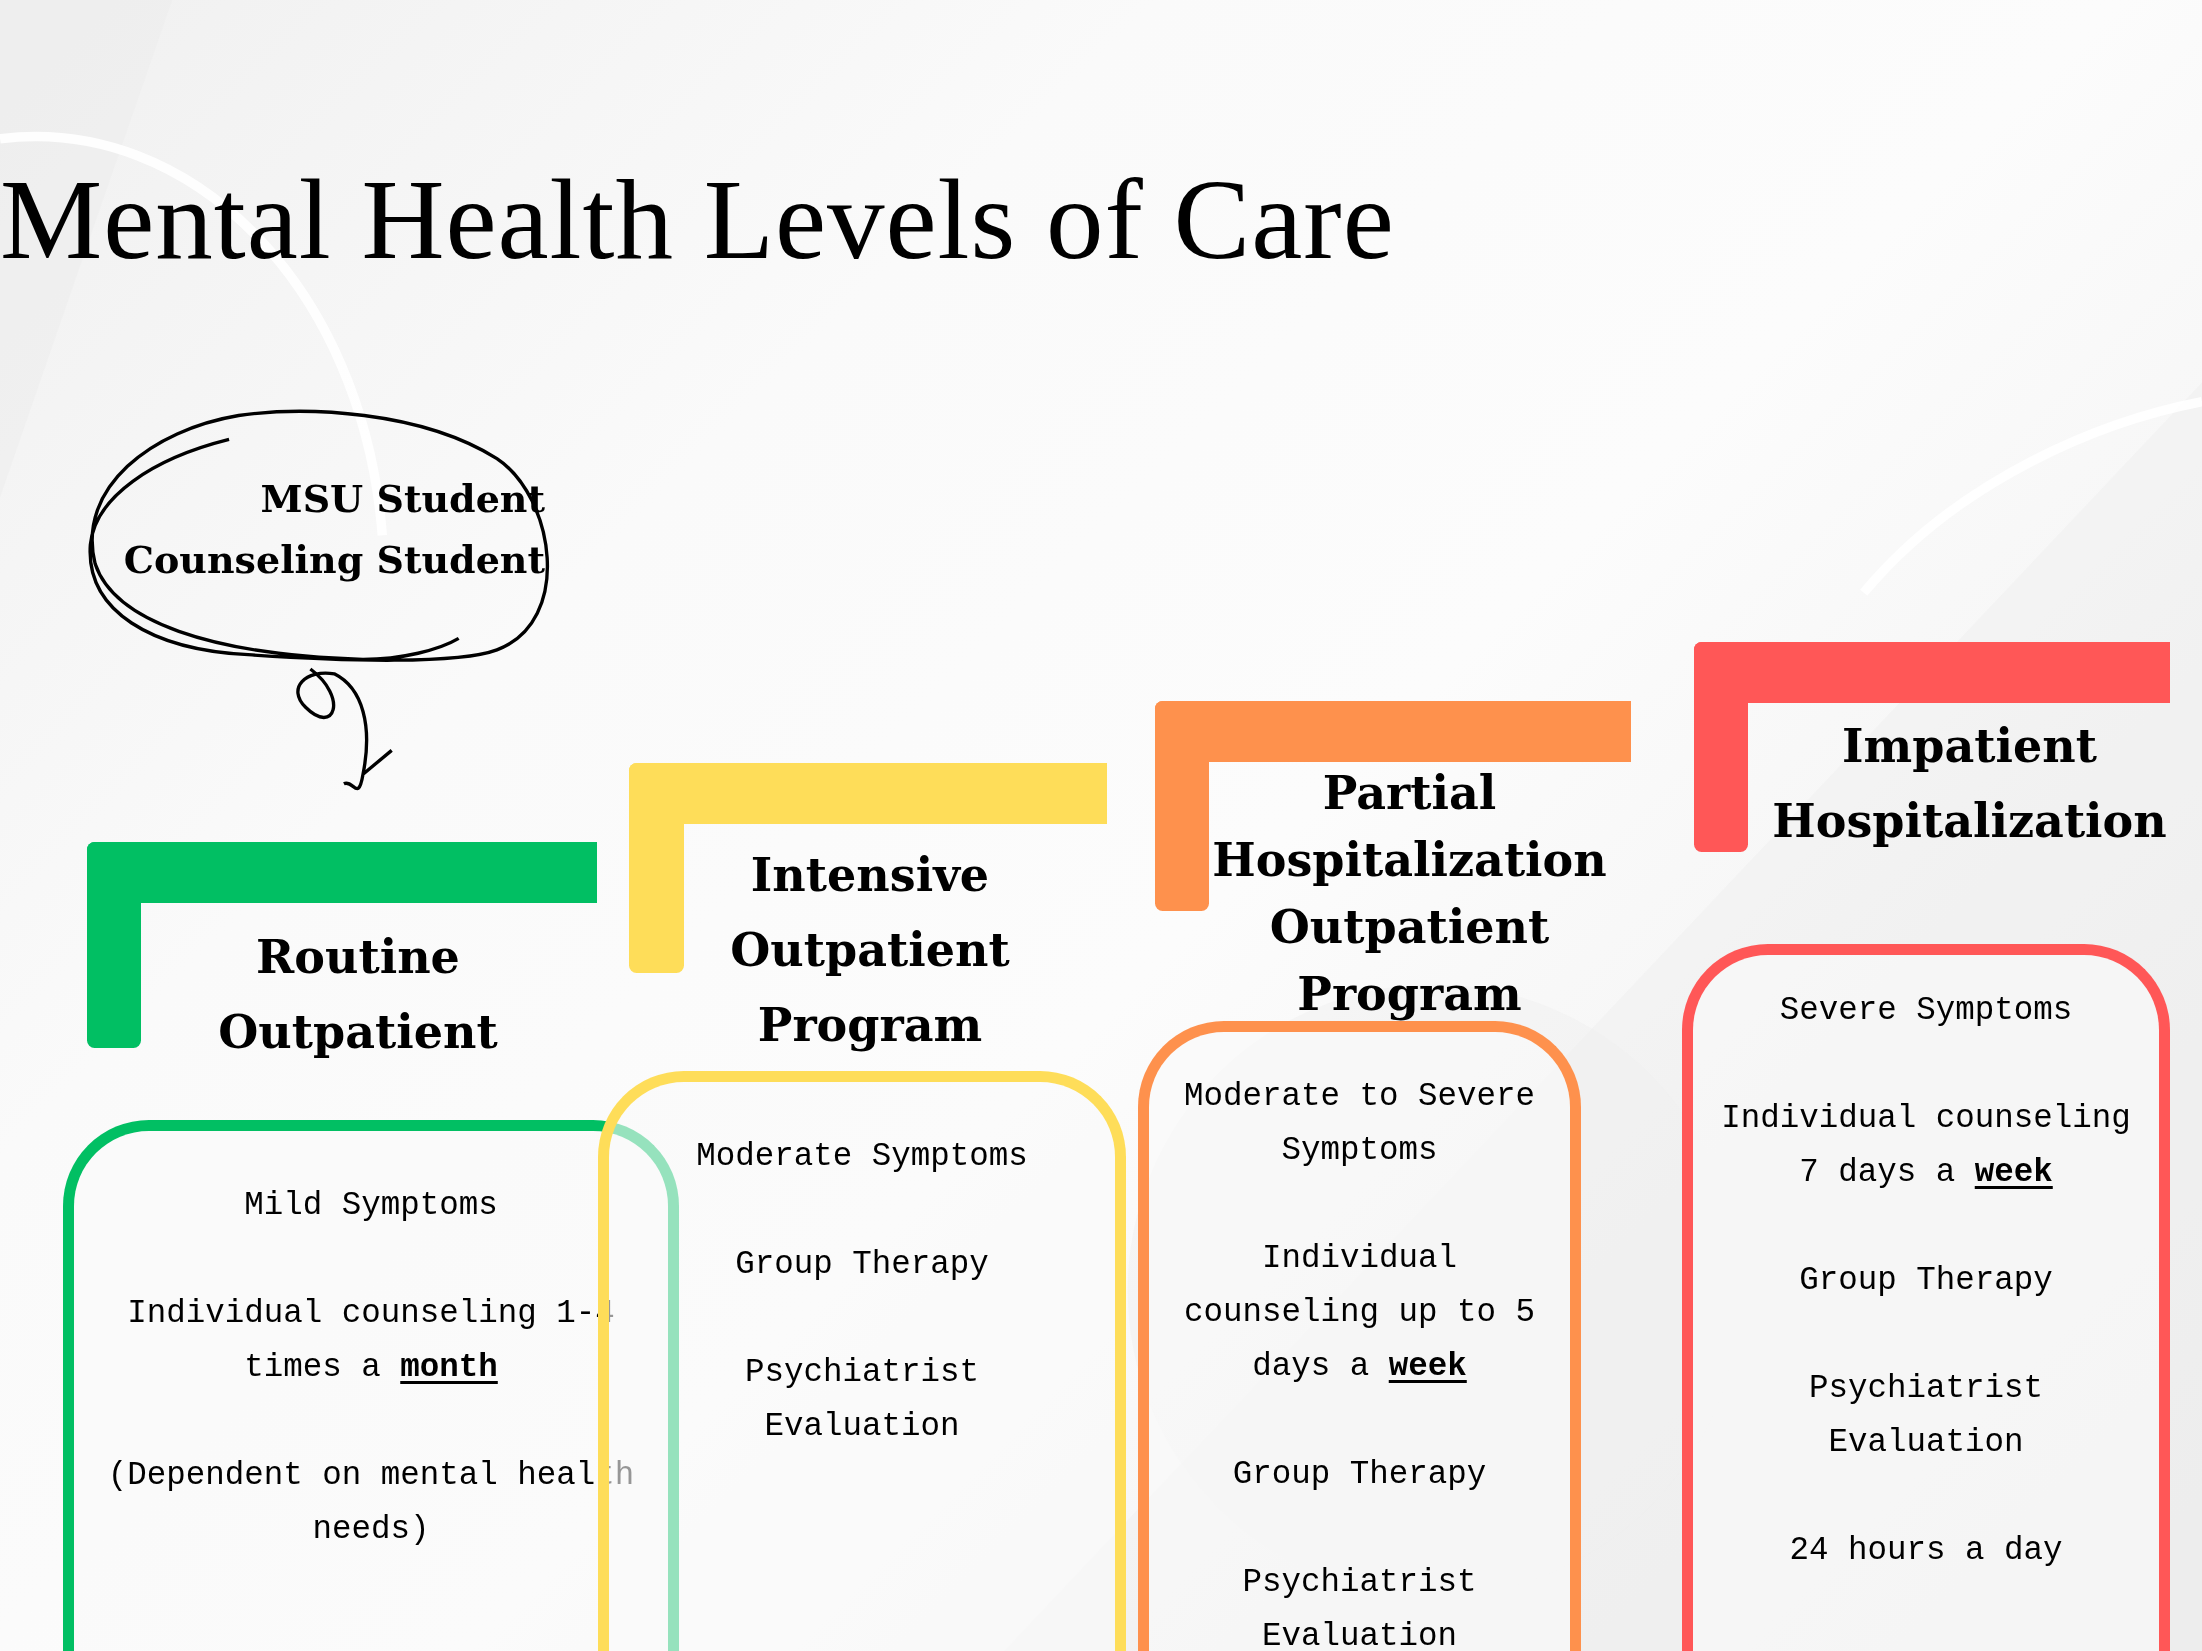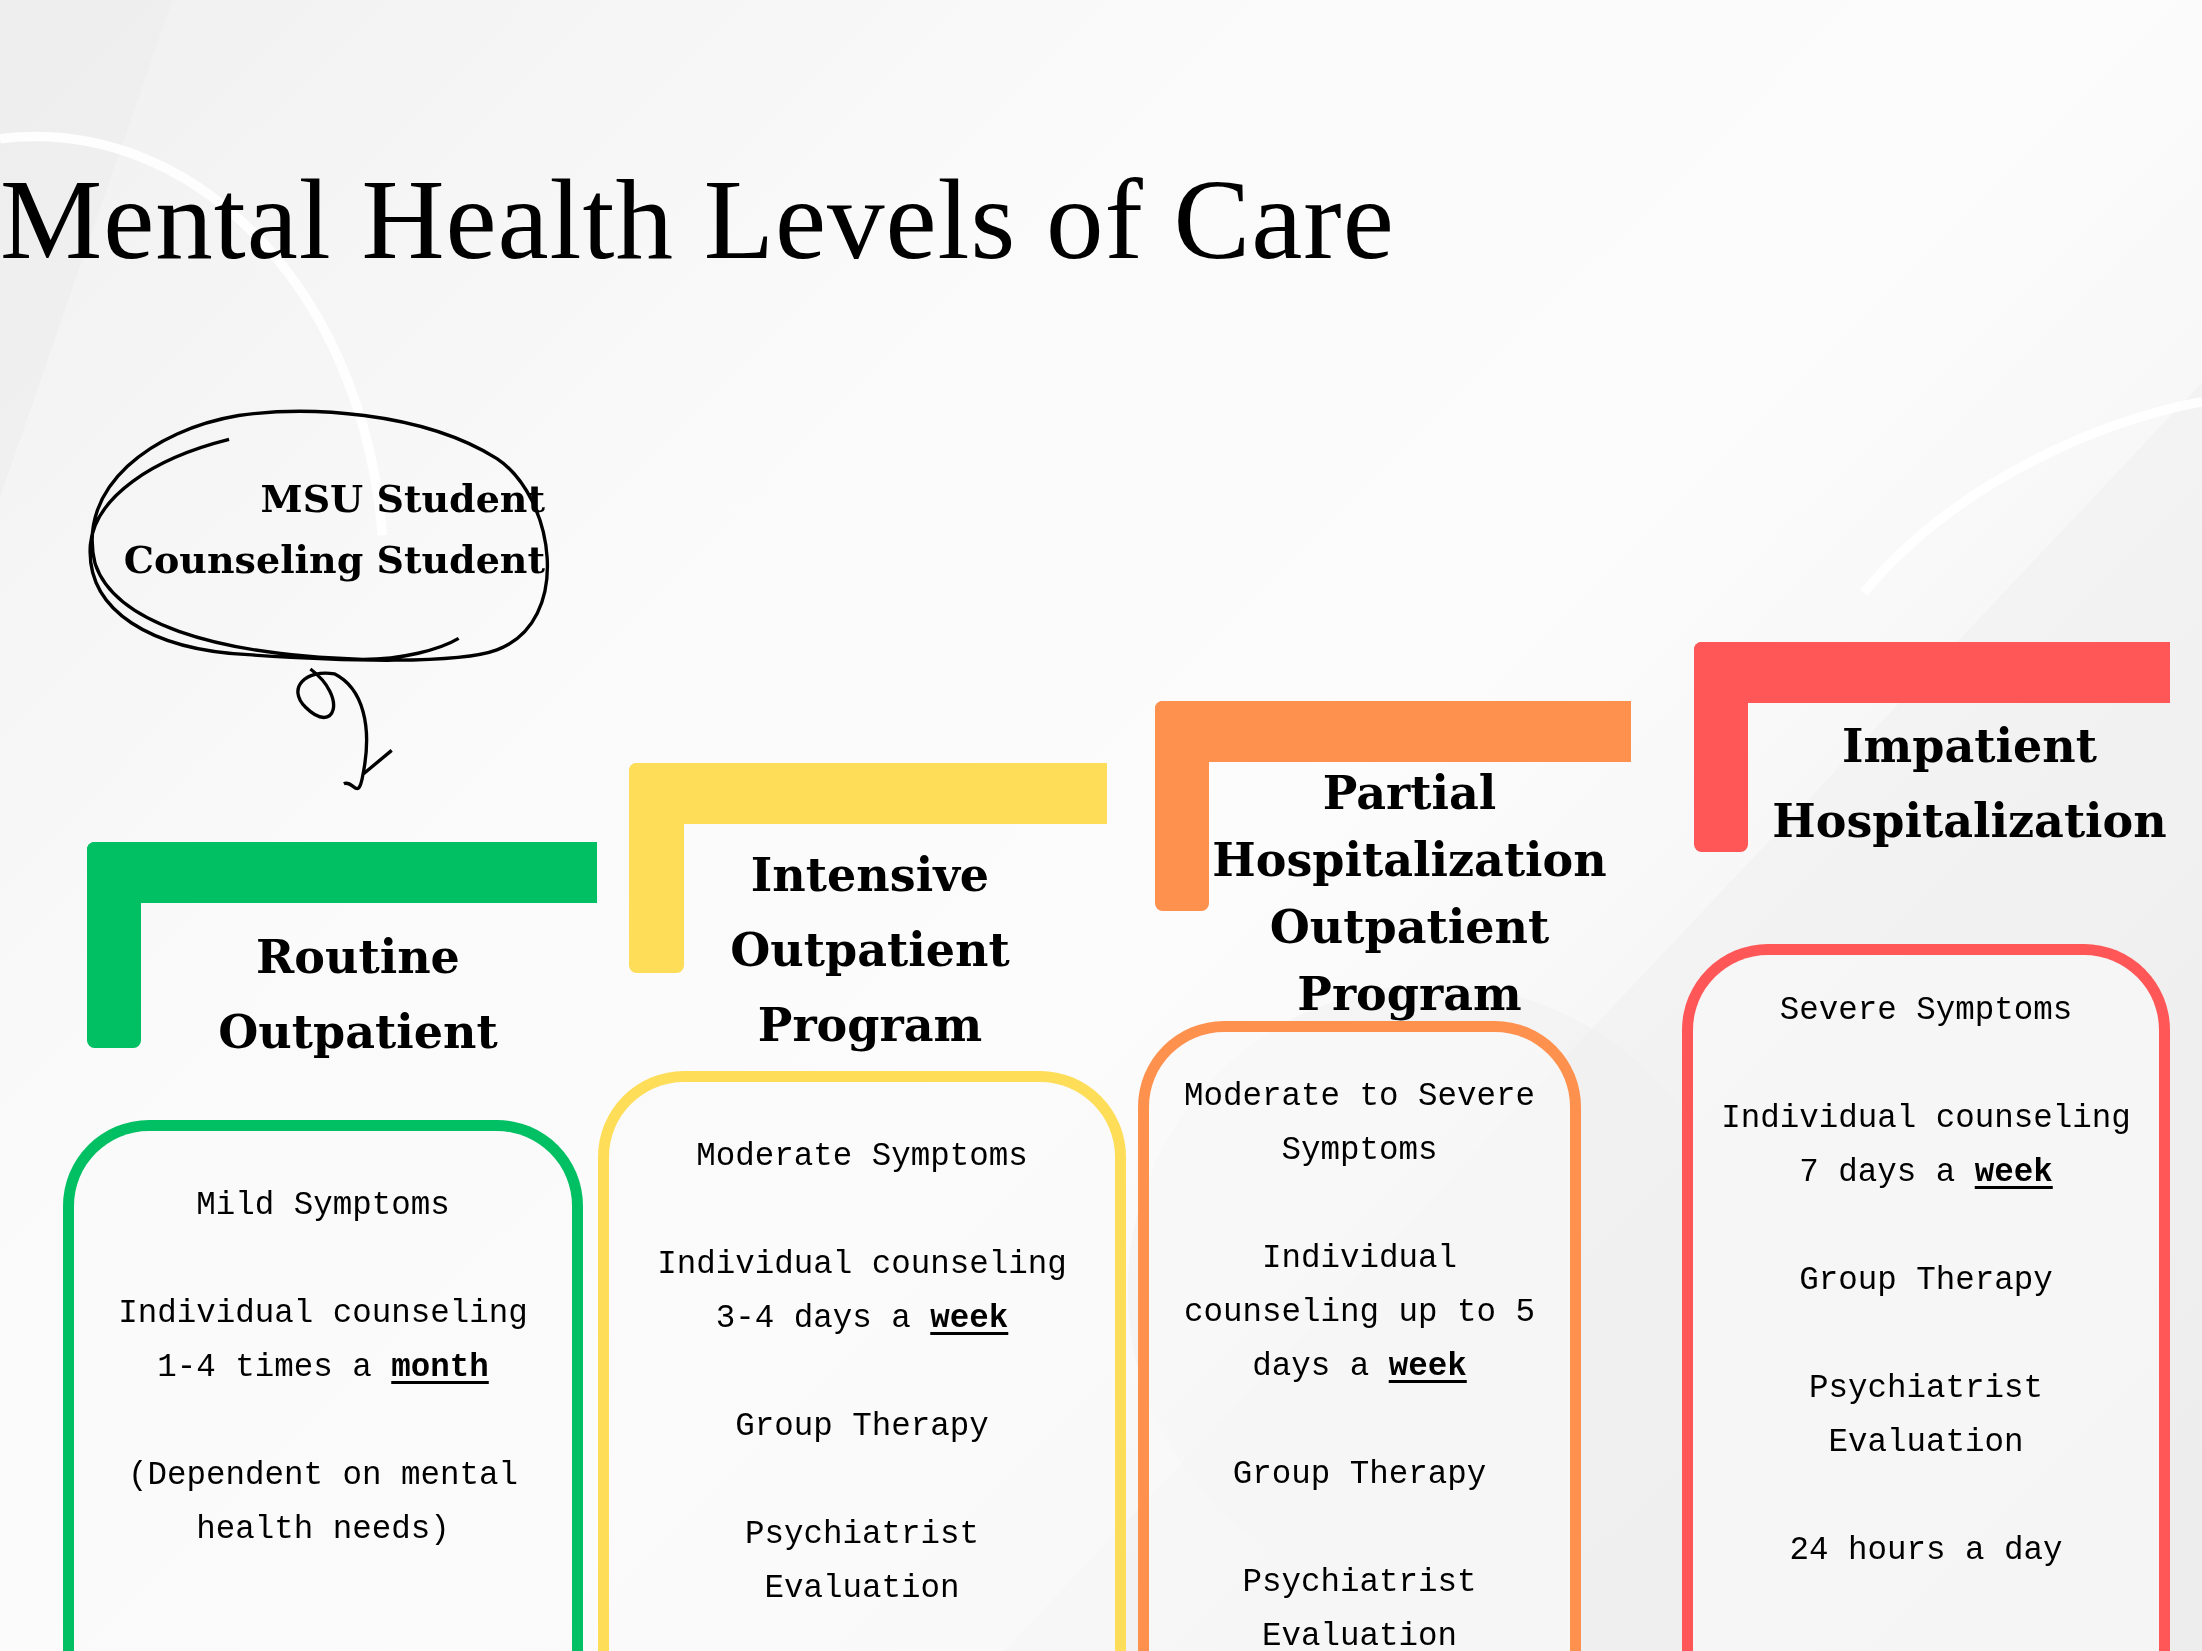--- a/index.html
+++ b/index.html
@@ -60,41 +60,40 @@
 <svg class="bg-deco" width="1" height="1" style="left:0;top:0" viewBox="0 0 1 1"></svg>
 
 <div class="bracket" style="left:87px;top:842px">
   <div class="h" style="width:510px;height:61px;background:#01BF63"></div>
   <div class="v" style="width:54px;height:206px;background:#01BF63"></div>
 </div>
 <div class="level-title" style="left:143px;width:430px;top:920px;line-height:75px">
   <div>Routine</div>
   <div>Outpatient</div>
 </div>
-<div class="card" style="left:63px;top:1120px;width:520px;height:531px;border-color:#01BF63">
+<div class="card" style="left:63px;top:1120px;width:616px;height:531px;border-color:#01BF63">
   <div class="card-items" style="top:48px;padding:0 29px">
     <div class="card-item">Mild Symptoms</div>
     <div class="card-item"><span>Individual counseling 1-4 times a </span><u>month</u></div>
     <div class="card-item">(Dependent on mental health needs)</div>
   </div>
 </div>
 
 <div class="bracket" style="left:629px;top:763px">
   <div class="h" style="width:478px;height:61px;background:#FEDD59"></div>
   <div class="v" style="width:55px;height:210px;background:#FEDD59"></div>
 </div>
 <div class="level-title" style="left:650px;width:440px;top:838px;line-height:75px">
   <div>Intensive</div>
   <div>Outpatient</div>
   <div>Program</div>
 </div>
 <div class="card" style="left:598px;top:1071px;width:528px;height:581px;border-color:#FEDD59">
   <div class="card-items" style="top:48px;padding:0 33px">
     <div class="card-item">Moderate Symptoms</div>
-    <div class="card-item"><span>Individual counseling 3-4 days a </span><u>week</u></div>
     <div class="card-item">Group Therapy</div>
     <div class="card-item">Psychiatrist Evaluation</div>
   </div>
 </div>
 
 <div class="bracket" style="left:1155px;top:701px">
   <div class="h" style="width:476px;height:61px;background:#FE914D"></div>
   <div class="v" style="width:54px;height:210px;background:#FE914D"></div>
 </div>
 <div class="level-title" style="left:1185px;width:449px;top:760px;line-height:67px">

